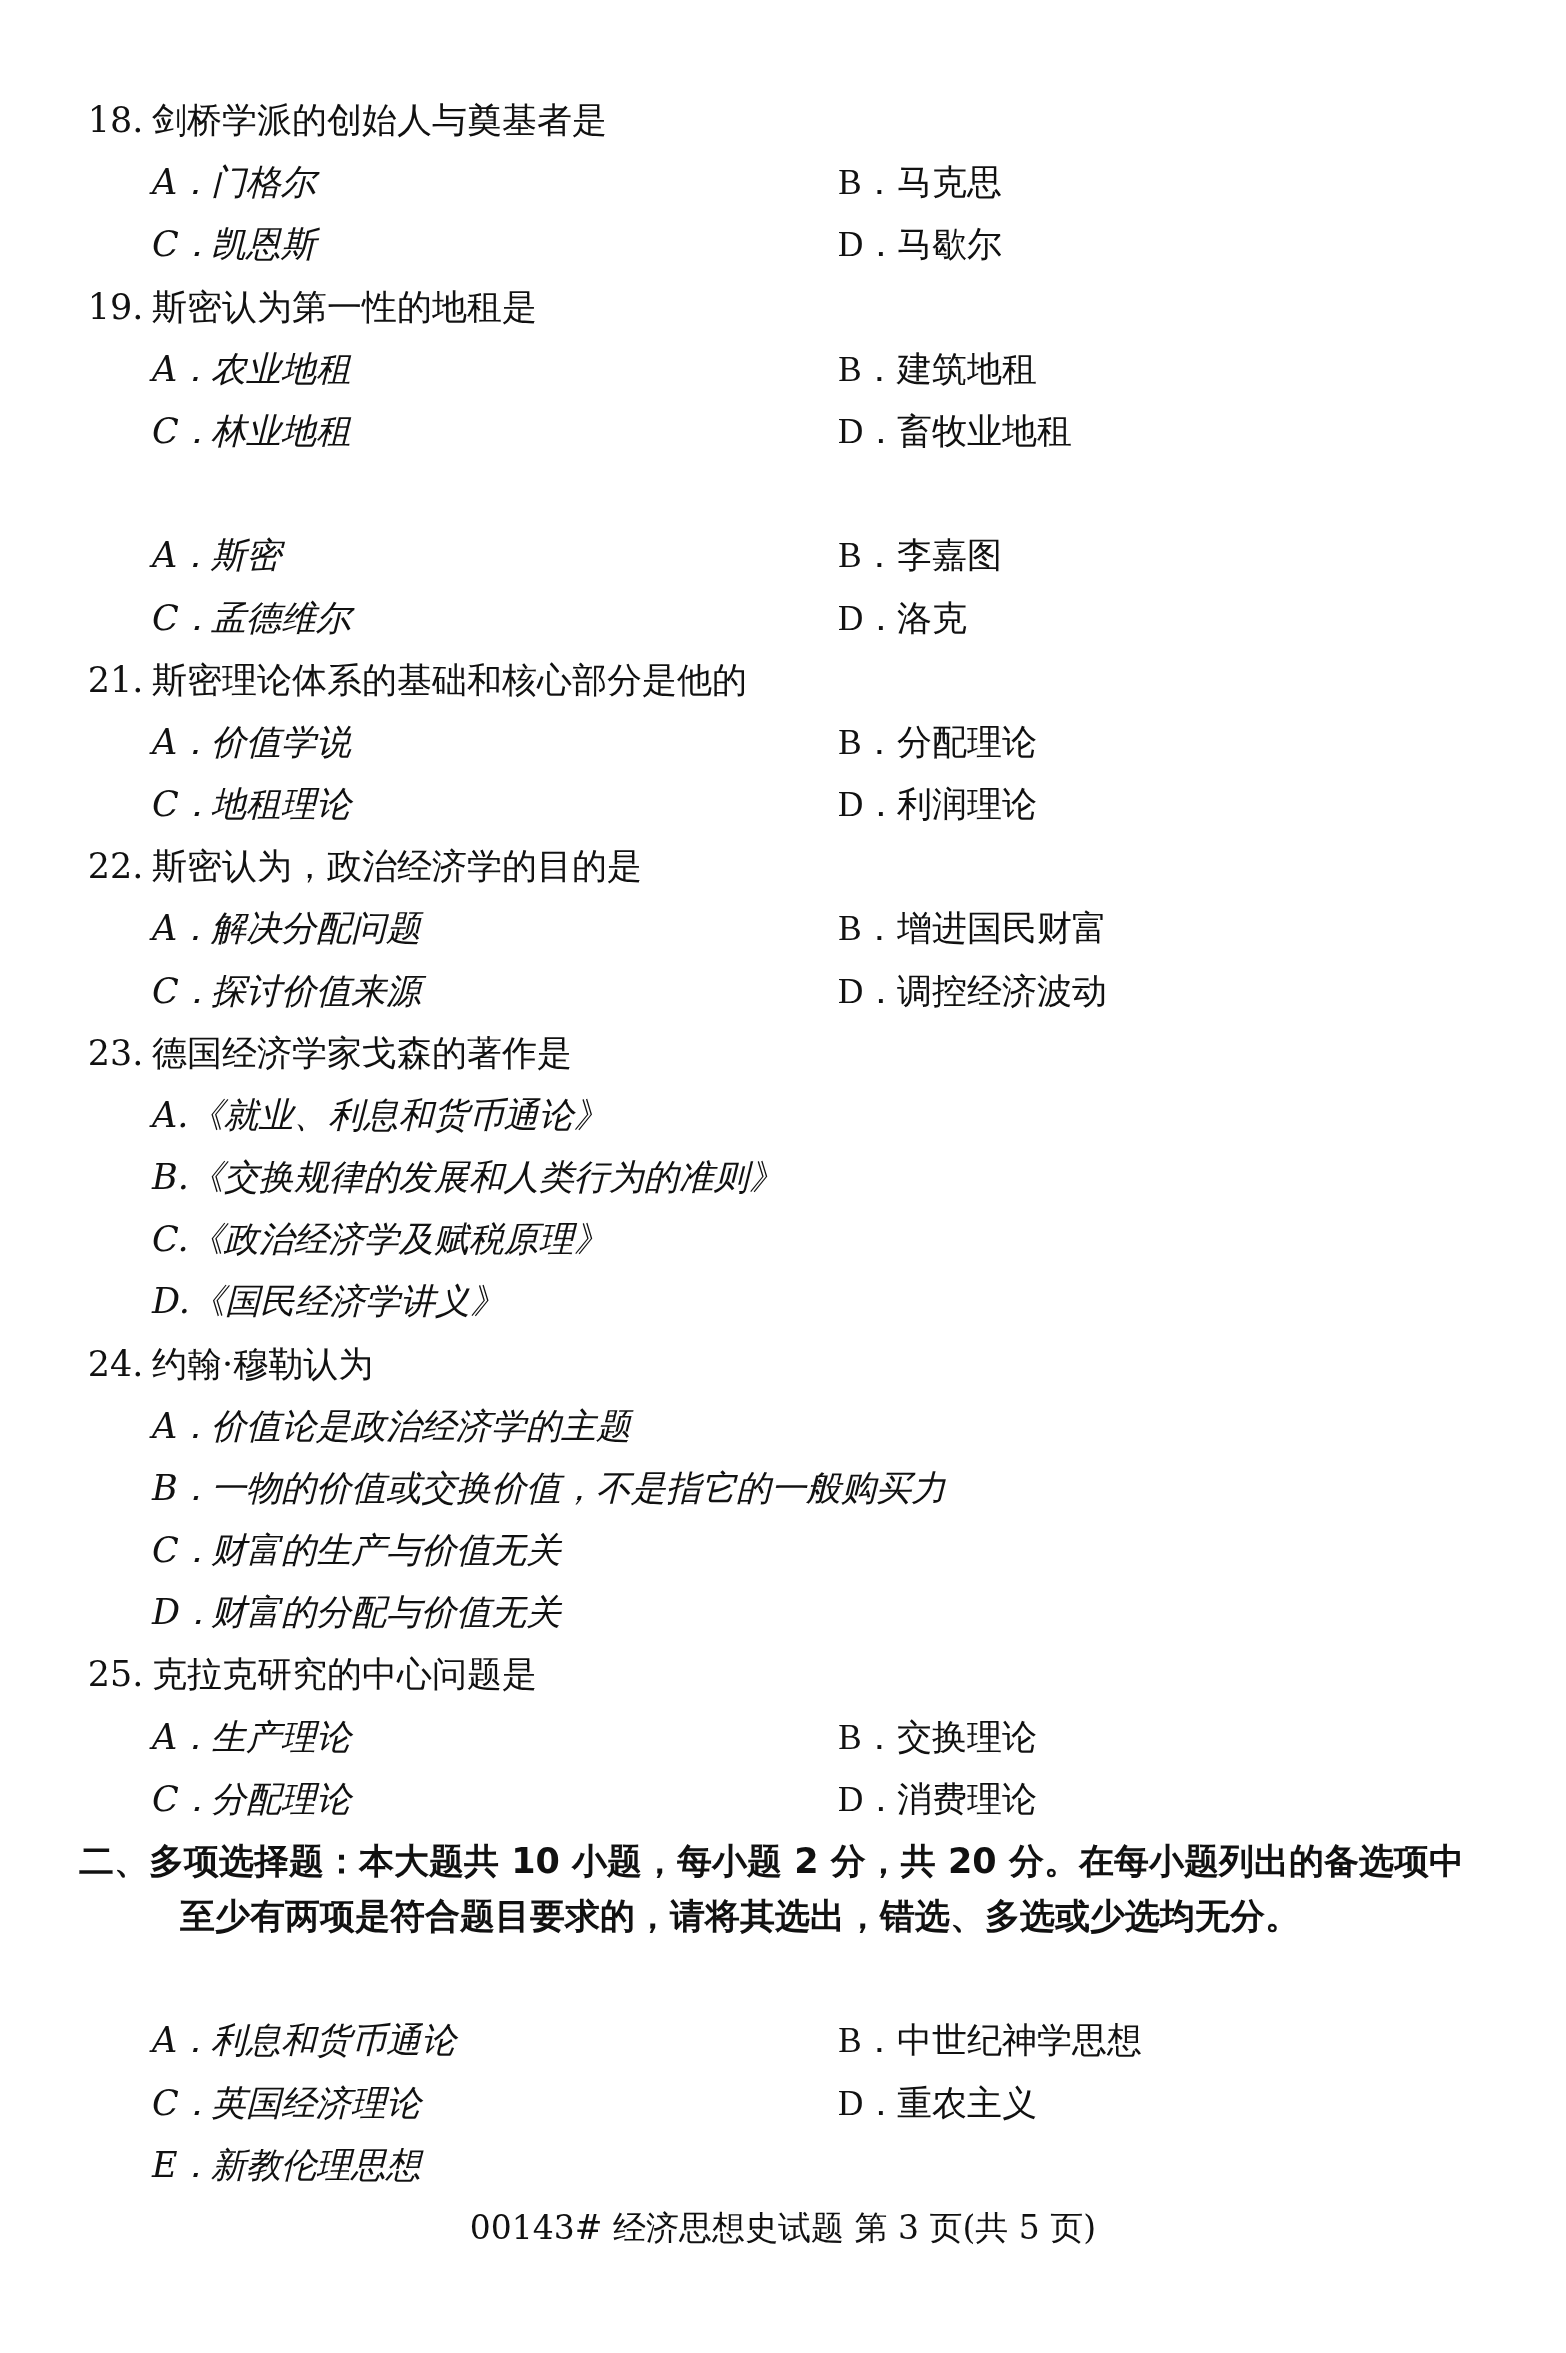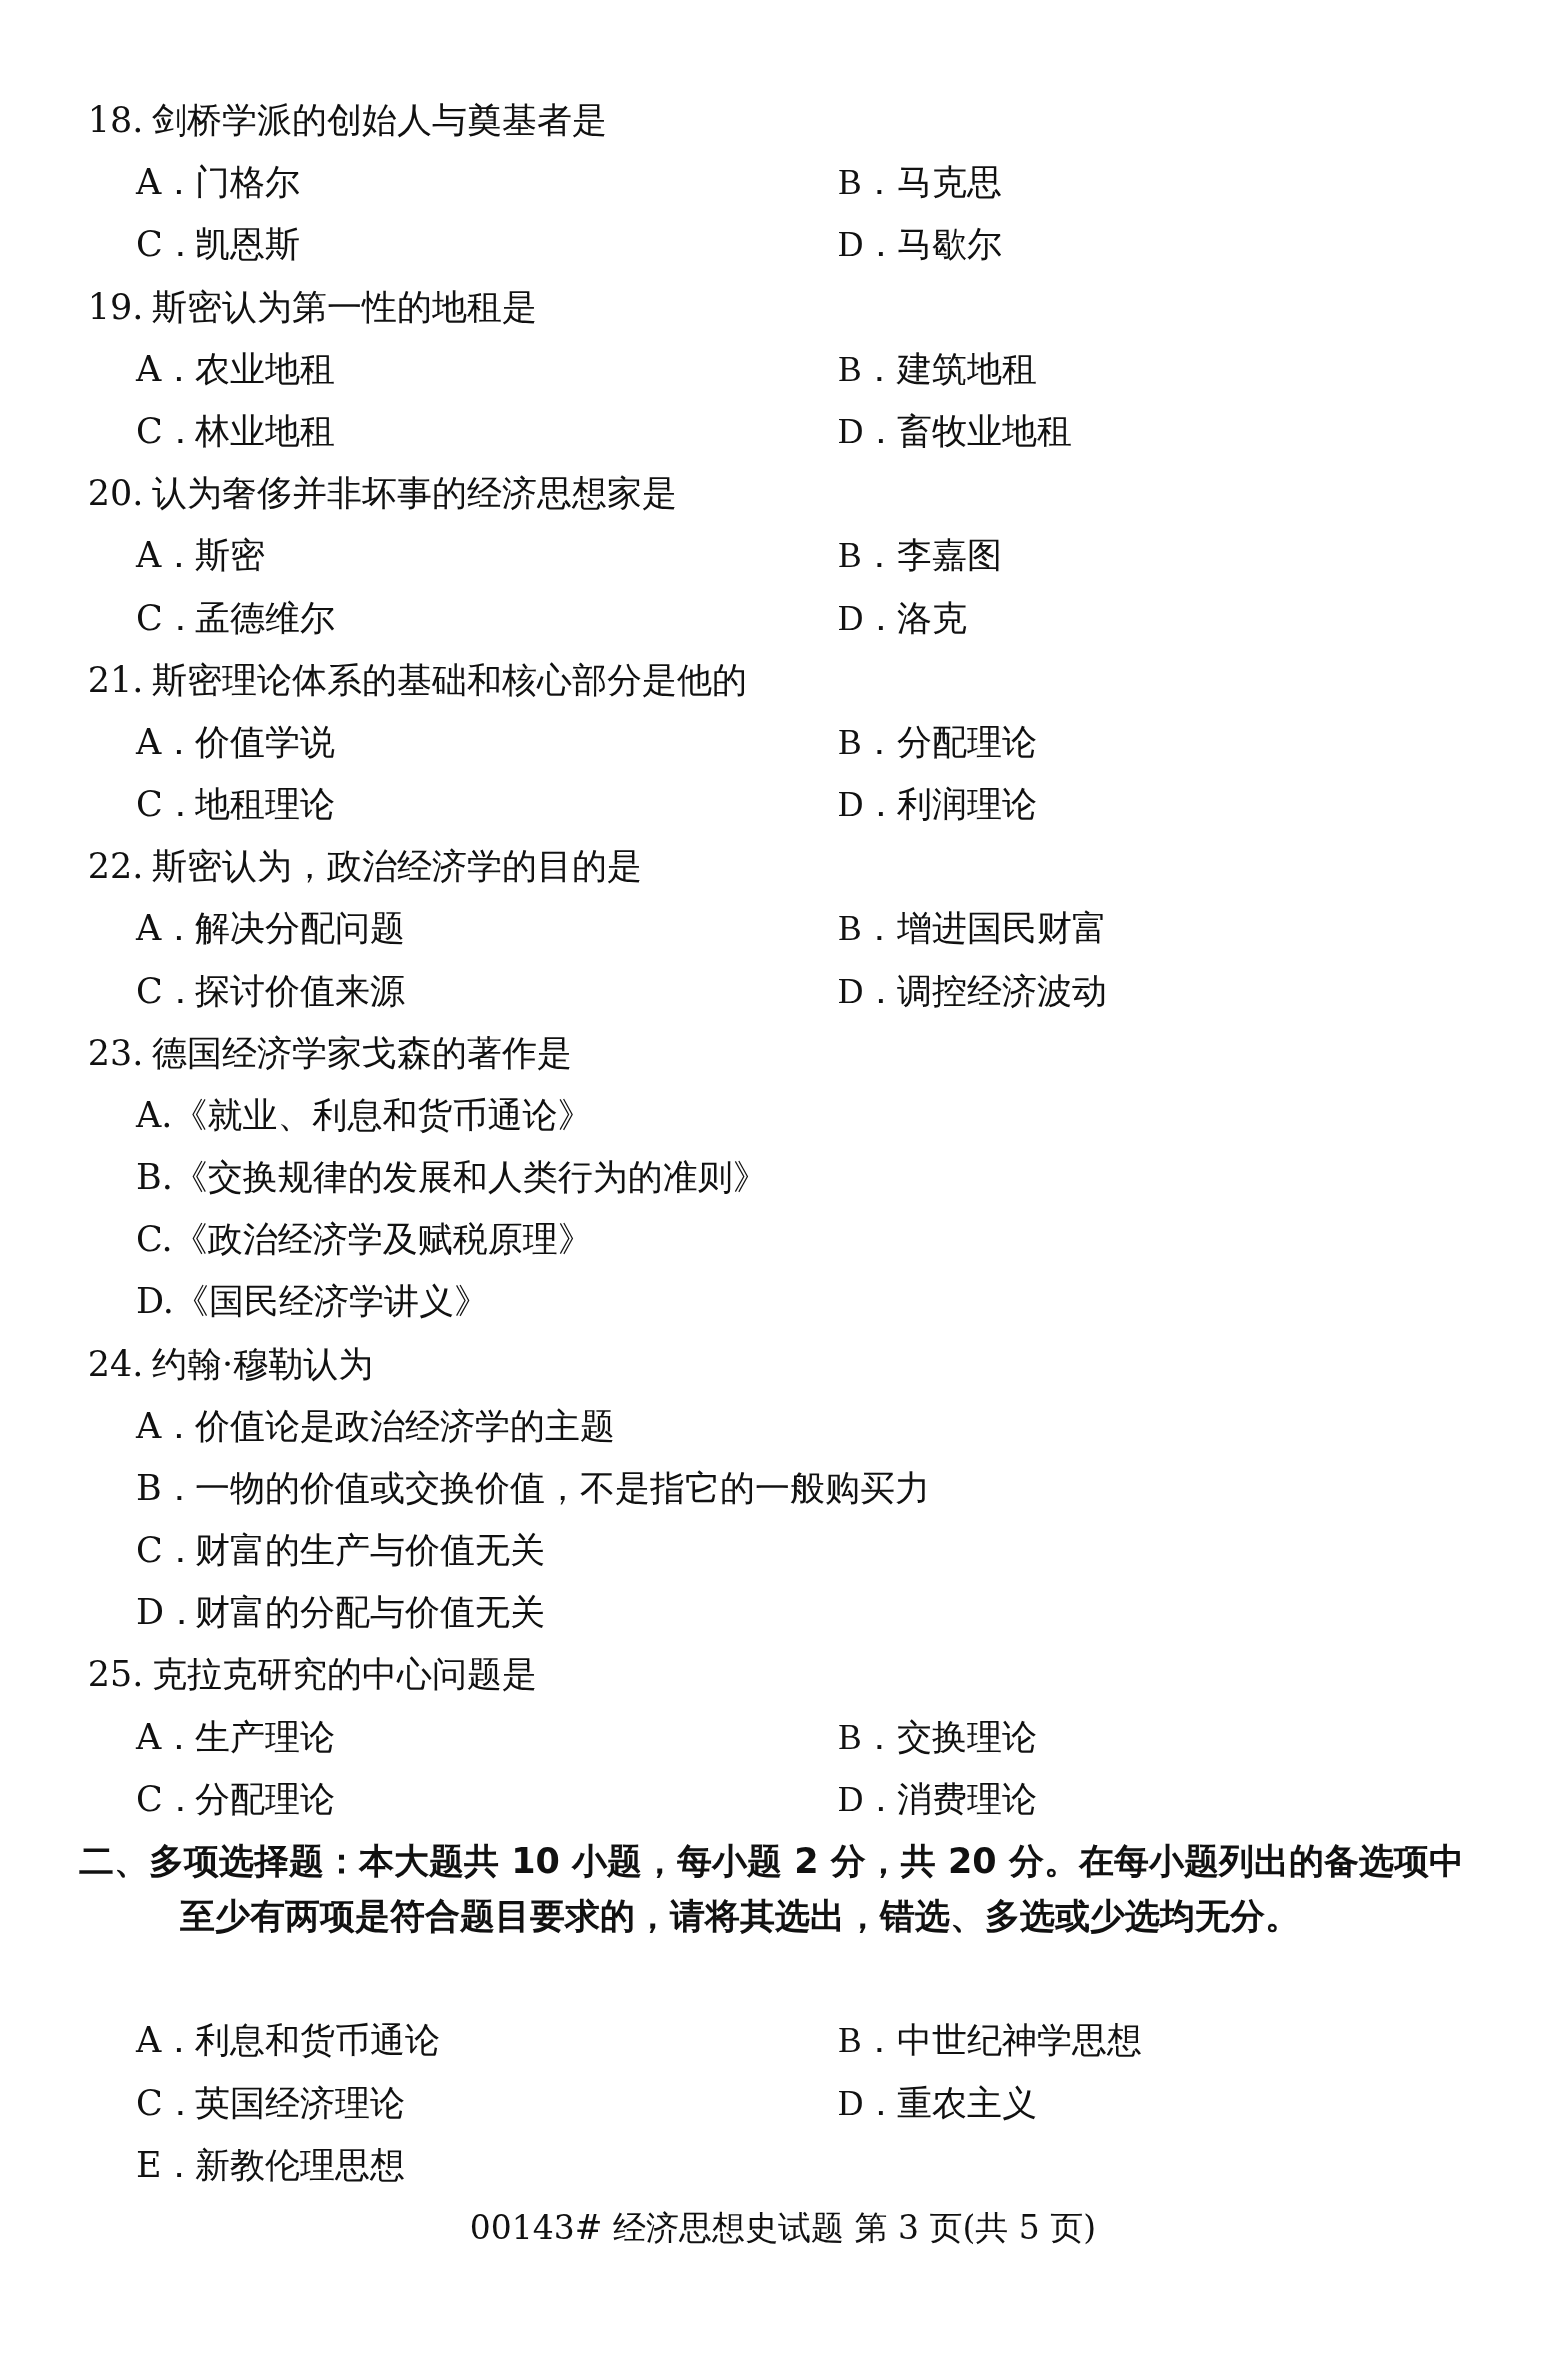--- a/index.html
+++ b/index.html
@@ -3,21 +3,21 @@
 <meta charset="utf-8">
 <style>
   html, body { margin:0; padding:0; background:#ffffff; }
   body {
     width:1566px; height:2354px; position:relative; overflow:hidden;
     font-family:"DejaVu Serif","Liberation Serif",serif; color:#111;
   }
   .page { position:absolute; left:0; top:0; width:1566px; height:2354px; }
   .line { position:absolute; font-size:35px; line-height:41px; white-space:nowrap;text-align:center; }
   .q { left:79px; }
-  .opt { left:136px; }
+  .opt { left:152px;font-style:italic; }
   .optB { left:838px;font-family:Liberation Serif, serif; }
   .num { display:inline-block; width:73px; }
   .lab { display:inline-block; width:59px; }
   .sec { left:79px; font-weight:bold; font-family:"DejaVu Sans","Liberation Sans",sans-serif; }
   .sec2 { left:152px; font-weight:bold; font-family:"DejaVu Sans","Liberation Sans",sans-serif;margin-left:28px; }
   .footer { position:absolute; top:2193px; left:0; width:1566px; text-align:center; font-size:33px; line-height:41px; }
 </style>
 </head>
 <body>
 
@@ -28,21 +28,20 @@
   <div class="line optB" style="top:162px"><span class="lab">B．</span><span>马克思</span></div>
   <div class="line opt" style="top:224px"><span class="lab">C．</span><span>凯恩斯</span></div>
   <div class="line optB" style="top:224px"><span class="lab">D．</span><span>马歇尔</span></div>
 
   <div class="line q" style="top:287px"><span class="num">19.</span><span>斯密认为第一性的地租是</span></div>
   <div class="line opt" style="top:349px"><span class="lab">A．</span><span>农业地租</span></div>
   <div class="line optB" style="top:349px"><span class="lab">B．</span><span>建筑地租</span></div>
   <div class="line opt" style="top:411px"><span class="lab">C．</span><span>林业地租</span></div>
   <div class="line optB" style="top:411px"><span class="lab">D．</span><span>畜牧业地租</span></div>
 
-  <div class="line q" style="top:473px"><span class="num">20.</span><span>认为奢侈并非坏事的经济思想家是</span></div>
   <div class="line opt" style="top:535px"><span class="lab">A．</span><span>斯密</span></div>
   <div class="line optB" style="top:535px"><span class="lab">B．</span><span>李嘉图</span></div>
   <div class="line opt" style="top:598px"><span class="lab">C．</span><span>孟德维尔</span></div>
   <div class="line optB" style="top:598px"><span class="lab">D．</span><span>洛克</span></div>
 
   <div class="line q" style="top:660px"><span class="num">21.</span><span>斯密理论体系的基础和核心部分是他的</span></div>
   <div class="line opt" style="top:722px"><span class="lab">A．</span><span>价值学说</span></div>
   <div class="line optB" style="top:722px"><span class="lab">B．</span><span>分配理论</span></div>
   <div class="line opt" style="top:784px"><span class="lab">C．</span><span>地租理论</span></div>
   <div class="line optB" style="top:784px"><span class="lab">D．</span><span>利润理论</span></div>

